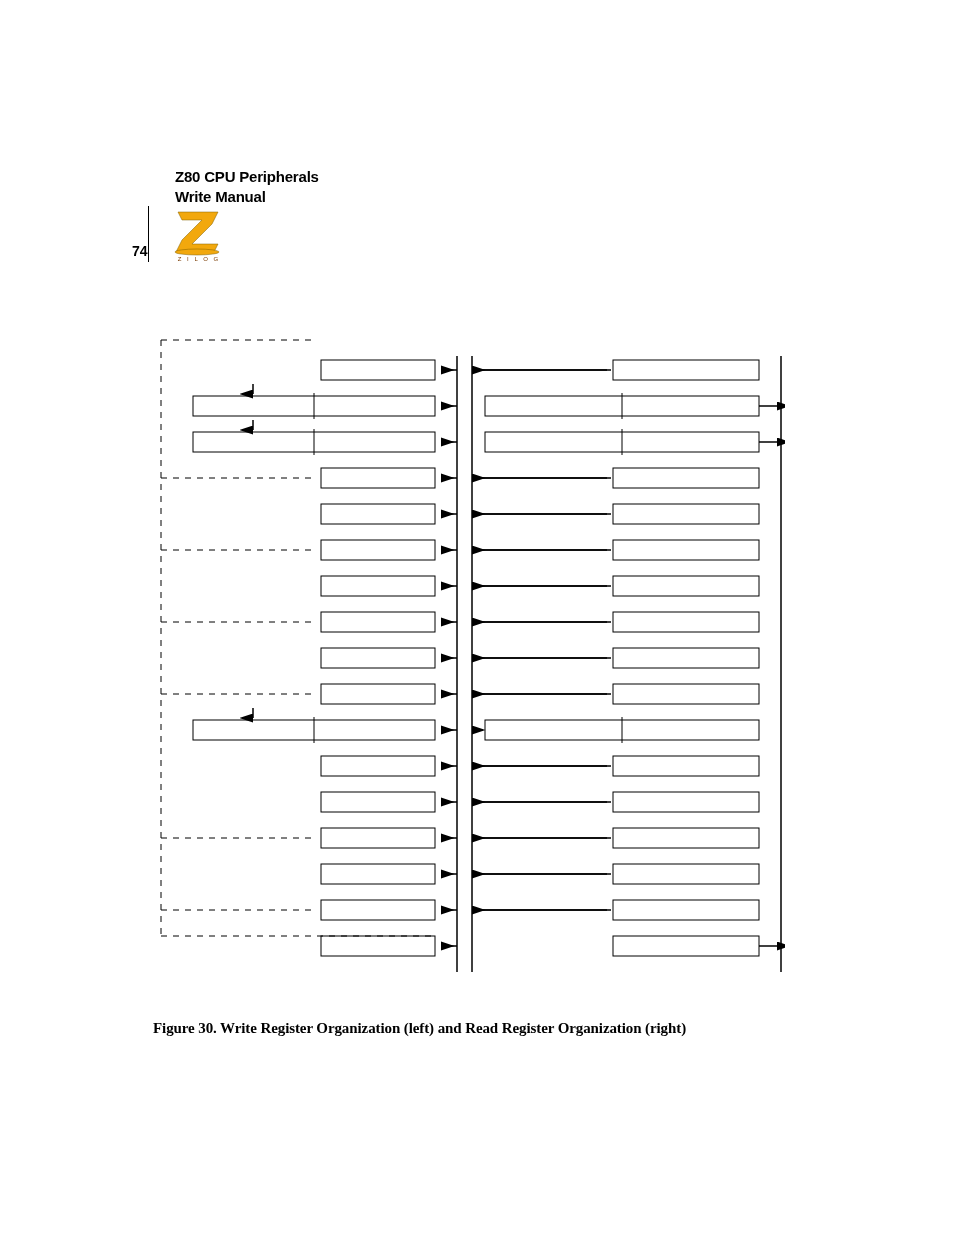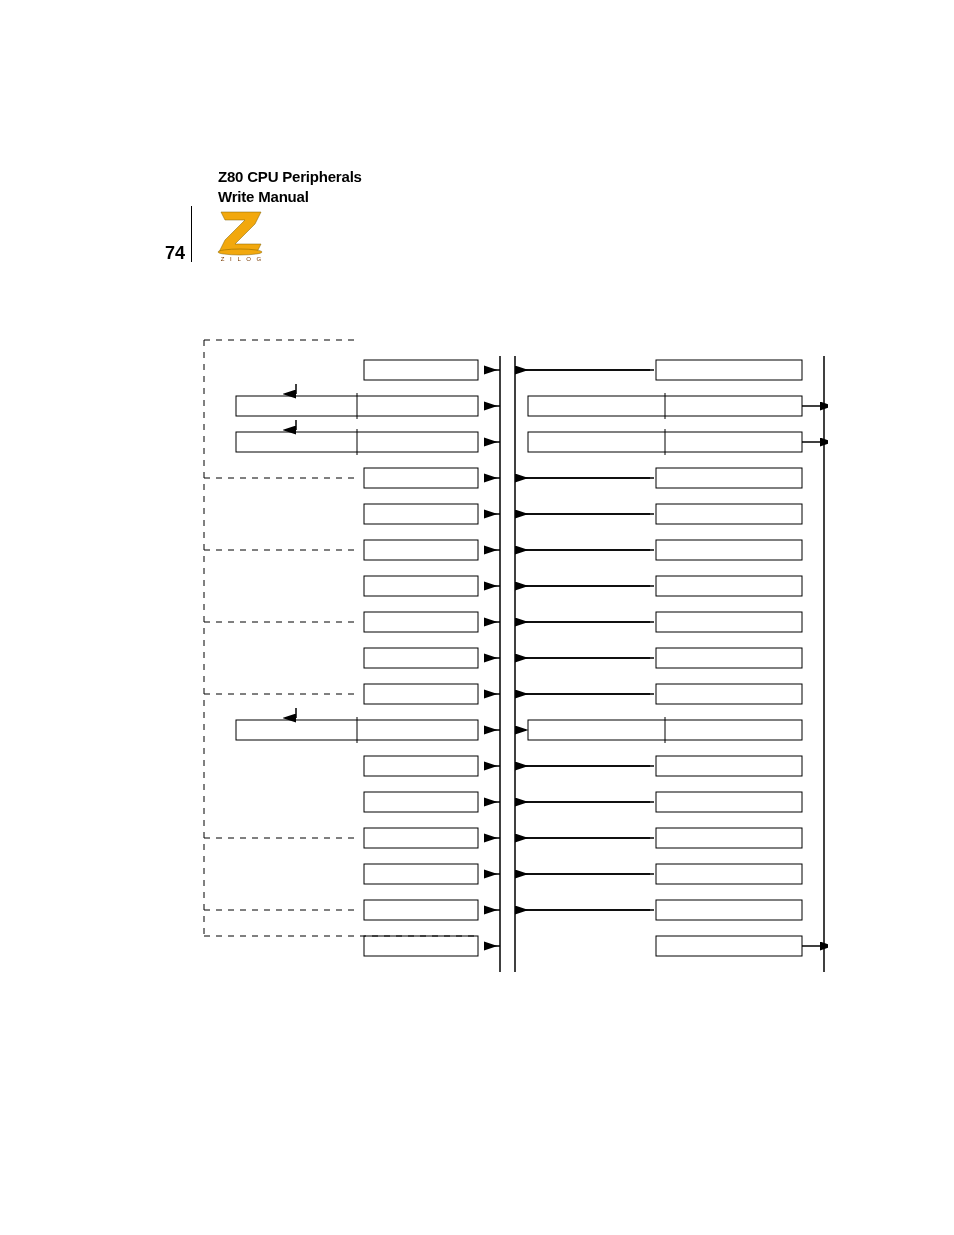--- a/index.html
+++ b/index.html
@@ -3,38 +3,38 @@
 <meta charset="utf-8">
 <style>
   body {
     margin: 0;
     background: #fff;
     font-family: "Times New Roman", Times, serif;
     width: 954px;
     height: 1235px;
     position: relative;
   }
-  .page-inner { position: absolute; inset: 0; margin-left: 43px; }
+  .page-inner { position: absolute; inset: 0; }
   .header-title {
     position: absolute;
     left: 175px;
     top: 167px;
     font-family: Arial, Helvetica, sans-serif;
     font-weight: bold;
     font-size: 15px;
     line-height: 1.3;
     letter-spacing: -0.2px;
   }
   .page-num {
     position: absolute;
-    left: 122px;
+    left: 132px;
     top: 243px;
     font-family: Arial, Helvetica, sans-serif;
     font-weight: bold;
-    font-size: 18px;
+    font-size: 14px;
   }
   .head-rule {
     position: absolute;
     left: 148px;
     top: 206px;
     width: 1px;
     height: 56px;
     background: #000;
   }
   .logo {
@@ -206,13 +206,14 @@
         <rect x="468" y="564" width="146" height="20" fill="none" stroke="#000" stroke-width="1"></rect>
         <line x1="327" y1="574" x2="462" y2="574" stroke="#000" stroke-width="1.5"></line>
         <line x1="462" y1="574" x2="462" y2="574" stroke="#000"></line>
         <line x1="327" y1="574" x2="466" y2="574" stroke="#000" stroke-width="1.5" marker-start="url(#arrR)"></line>
         <rect x="468" y="600" width="146" height="20" fill="none" stroke="#000" stroke-width="1"></rect>
         <line x1="614" y1="610" x2="632" y2="610" stroke="#000" stroke-width="1.5" marker-end="url(#arrR)"></line>
         <line x1="16" y1="600" x2="290" y2="600" stroke="#000" stroke-width="1" stroke-dasharray="6 6"></line>
       </g>
   </svg>
 
+  <div class="caption">Figure 30. Write Register Organization (left) and Read Register Organization (right)</div>
 </div>
 
 </body></html>

